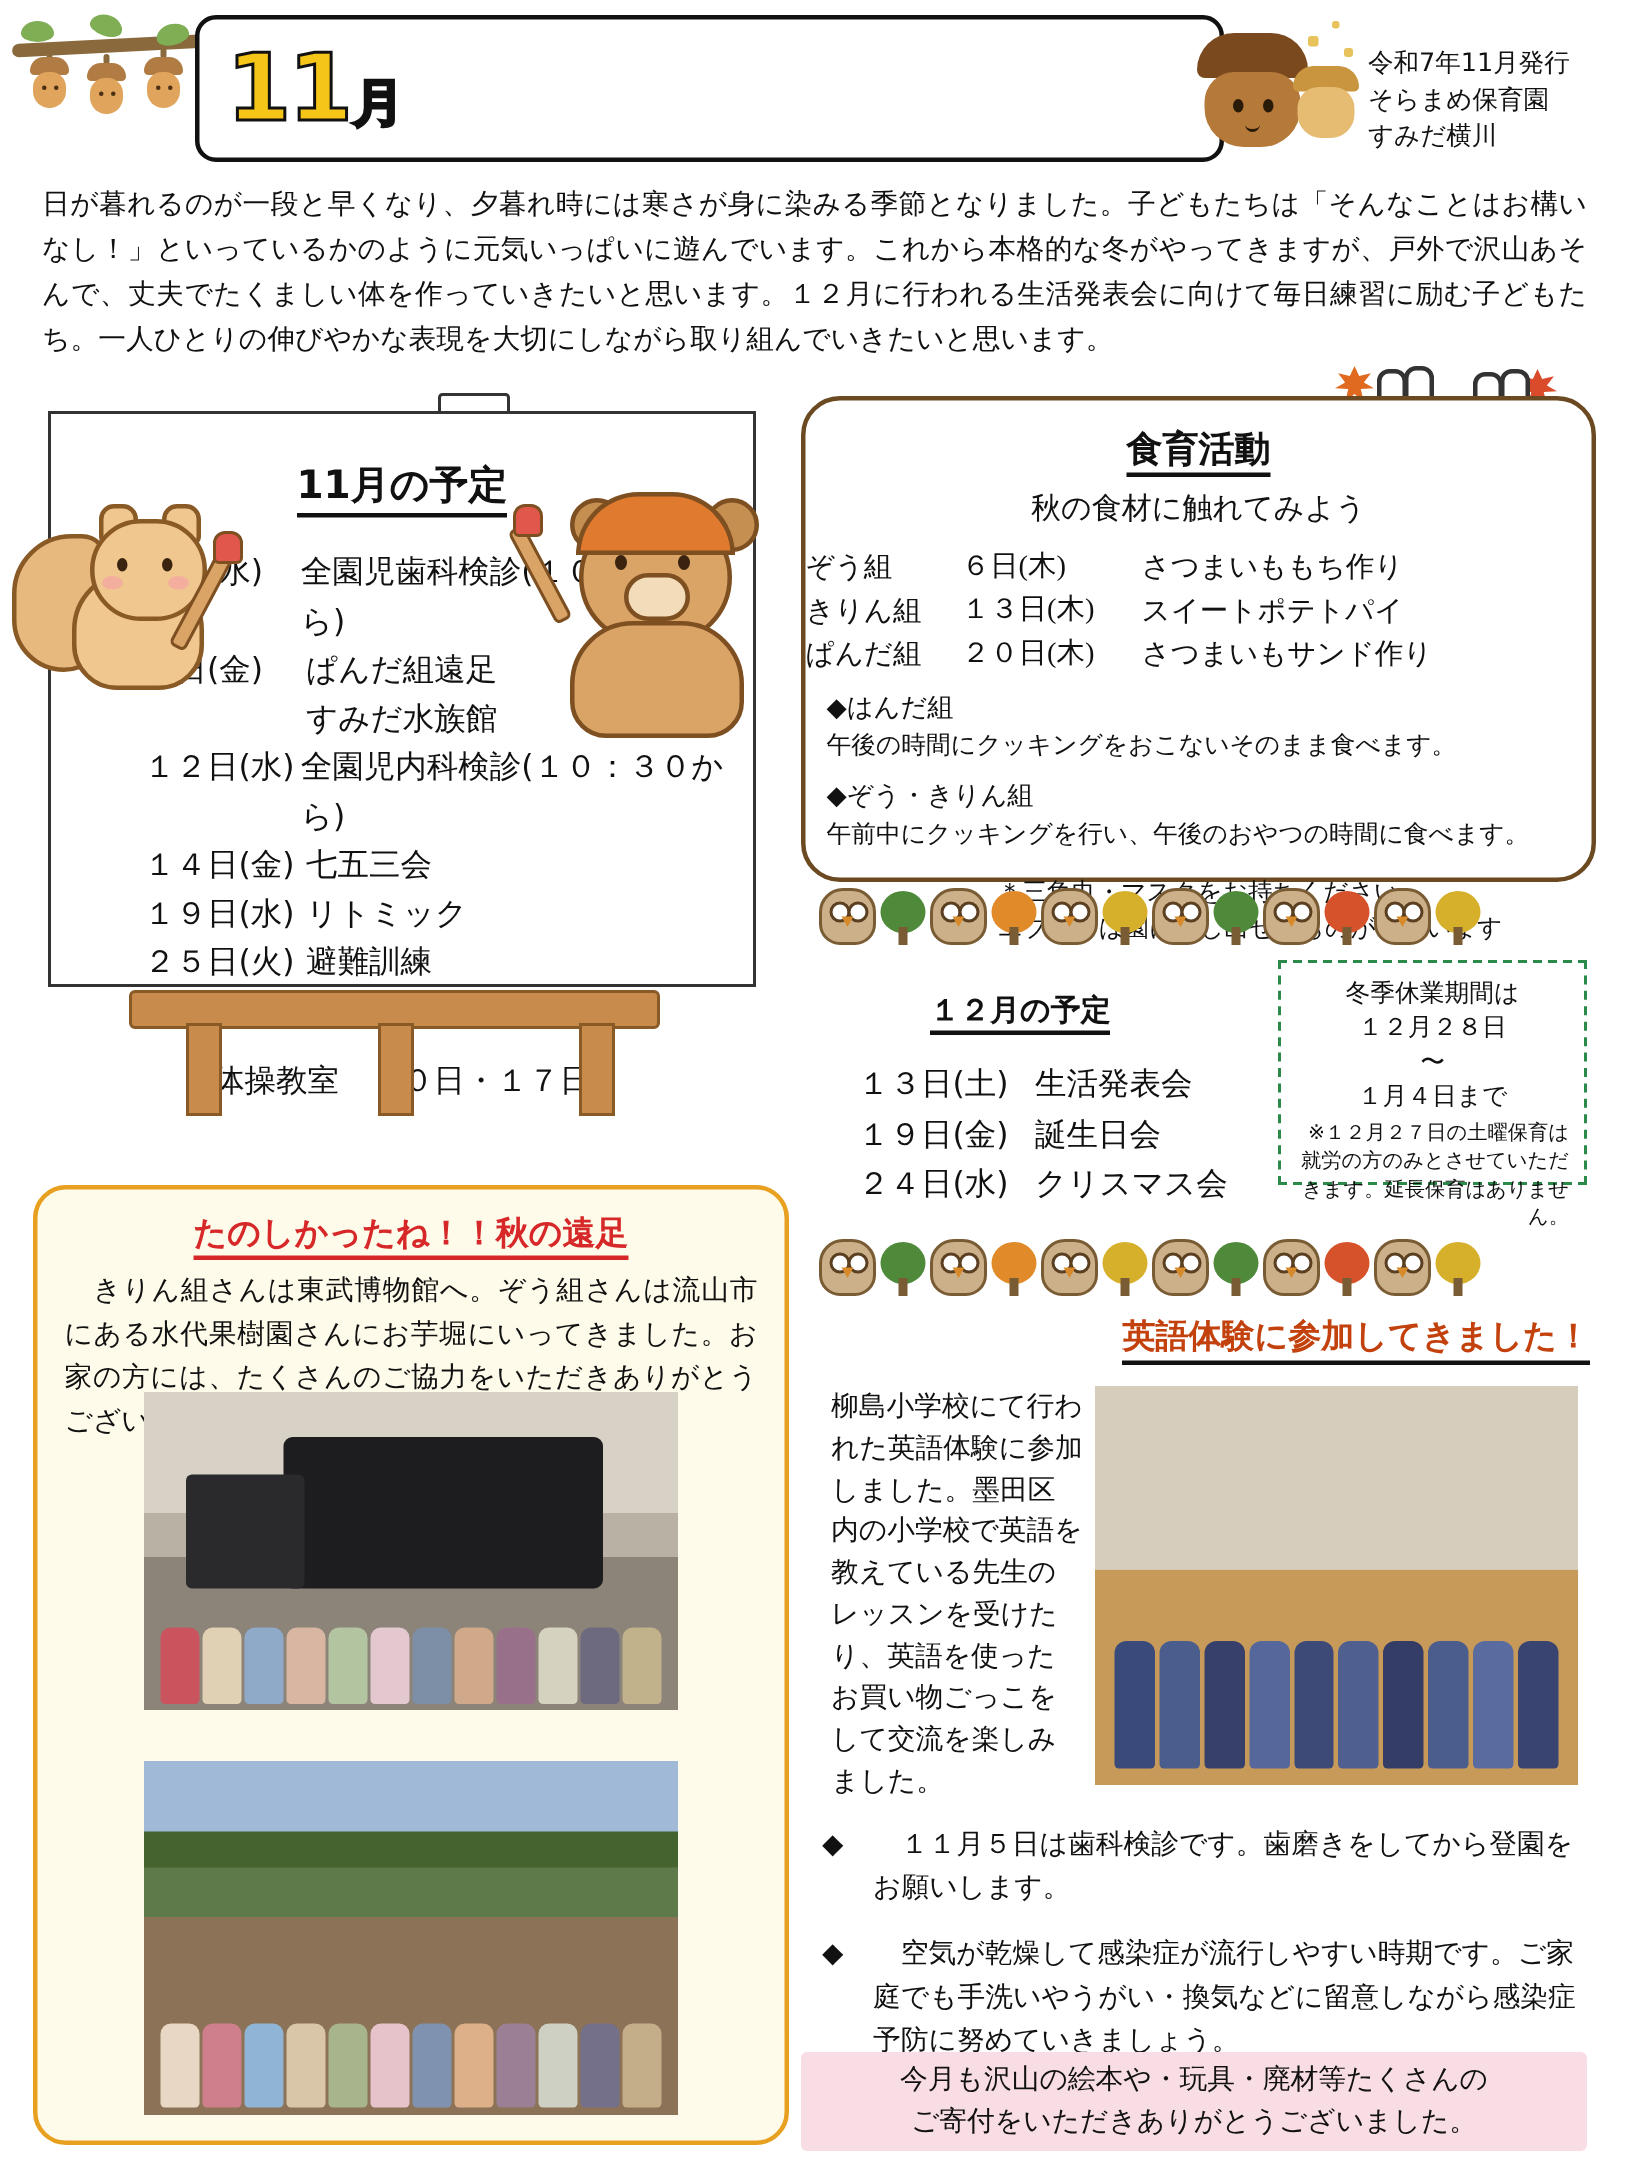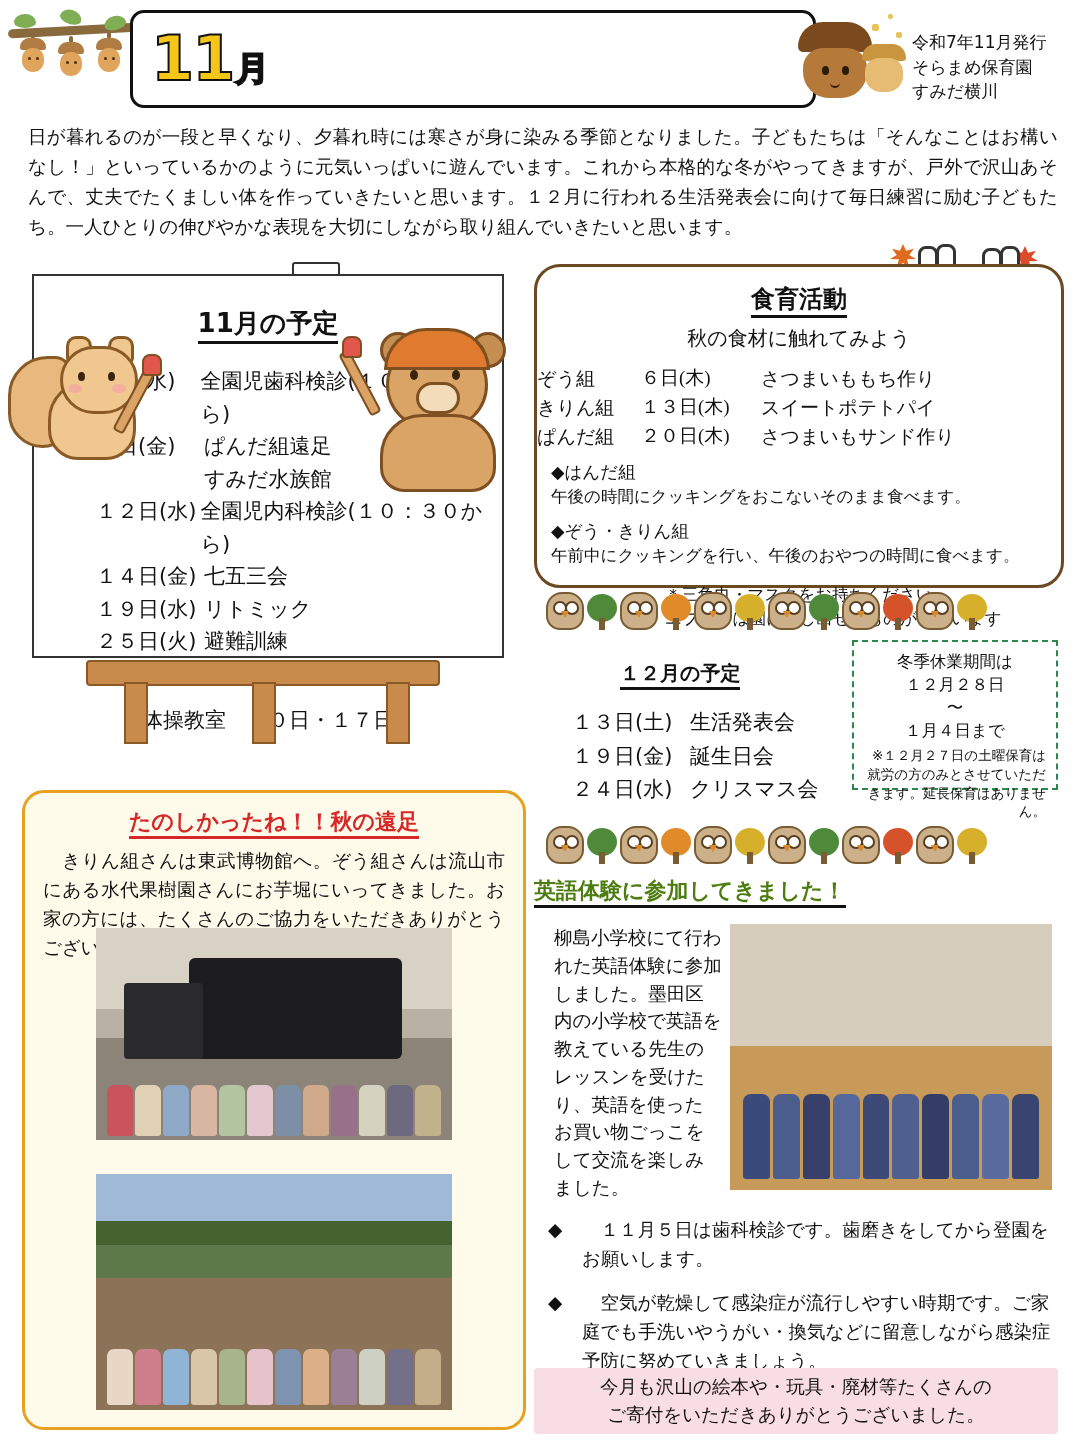--- a/index.html
+++ b/index.html
@@ -133,21 +133,21 @@
   .museum{position:absolute;inset:0;background:linear-gradient(#d8d2c6 0 38%,#b9b2a4 38% 52%,#8c8478 52% 100%);}
   .loco{position:absolute;left:26%;top:14%;width:60%;height:48%;background:#1d1d1f;border-radius:6px;}
   .loco-b{position:absolute;left:8%;top:26%;width:22%;height:36%;background:#2a2a2c;border-radius:4px;}
   .kids-row{position:absolute;left:3%;bottom:2%;width:94%;height:34%;display:flex;gap:2px;align-items:flex-end;}
   .kid{flex:1;height:70%;border-radius:7px 7px 3px 3px;}
   .field{position:absolute;inset:0;background:linear-gradient(#9fb9d6 0 22%,#5e7a4a 22% 44%,#8c7256 44% 100%);}
   .hedge{position:absolute;left:0;top:20%;width:100%;height:10%;background:#44632f;}
 
   
   .eng{position:absolute;left:534px;top:876px;width:526px;height:330px;}
-  .eng h3{margin:0;text-align:left;font-size:22px;font-weight:bold;color:#4d7c0f;}
+  .eng h3{margin:0;text-align:right;font-size:22px;font-weight:bold;color:#c2410c;font-family:Liberation Mono, monospace;}
   .eng h3 .ul{border-bottom:3px solid #111;padding-bottom:2px;}
   .eng-text{position:absolute;left:20px;top:48px;width:168px;font-size:18.5px;line-height:1.5;}
   .ph3{left:730px;top:924px;width:322px;height:266px;}
   .gym{position:absolute;inset:0;background:linear-gradient(#cfc6b4 0 46%,#c79a5a 46% 100%);}
   .gym-wall{position:absolute;left:0;top:0;width:100%;height:46%;background:#d6cdbc;}
   .gym-kids{position:absolute;left:4%;bottom:4%;width:92%;height:40%;display:flex;gap:3px;align-items:flex-end;}
   .gk{flex:1;height:80%;border-radius:8px 8px 3px 3px;background:#3a4a7a;}
 
   
   .bullets{position:absolute;left:548px;top:1216px;width:510px;font-size:18.5px;line-height:1.55;}

